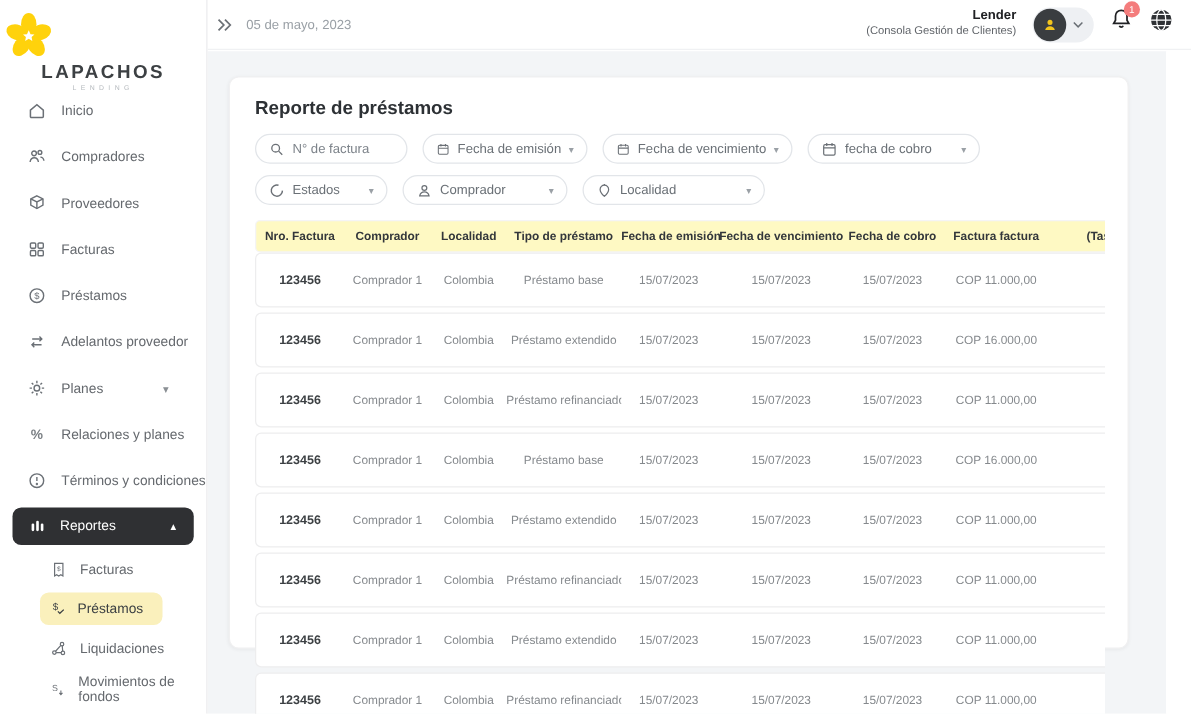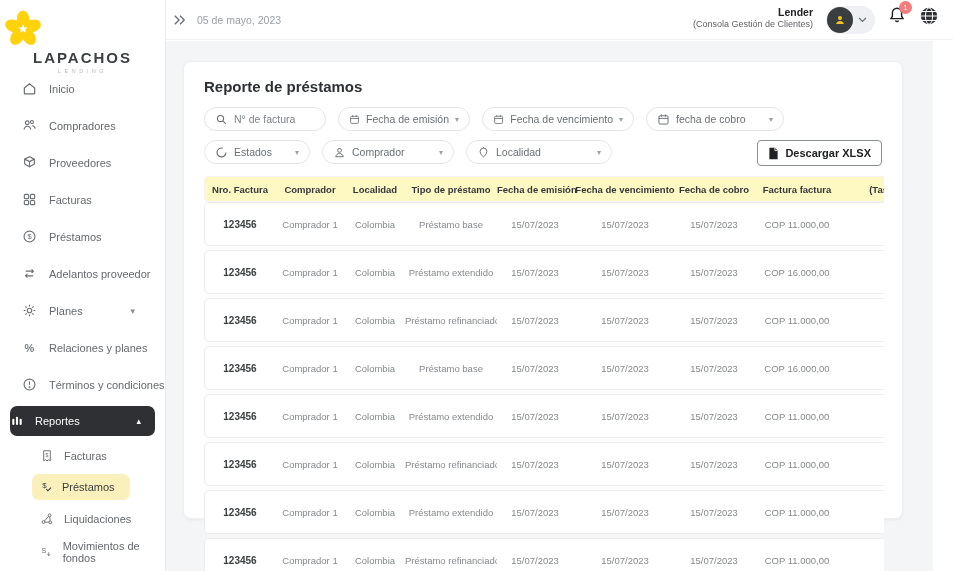--- a/index.html
+++ b/index.html
@@ -12,21 +12,21 @@
     background:#fff; border-right:1px solid #ececee; z-index:3; overflow:hidden; }
   .logo-wrap { text-align:center; padding-top:8px; height:64px; }
   .logo-title { font-size:15px; font-weight:bold; letter-spacing:2px; color:#3c4043; margin-top:1px; }
   .logo-sub { font-size:5.5px; letter-spacing:3.5px; color:#b7bbbf; margin-top:2px; }
   .menu { margin-top:6px; }
   .mitem { display:flex; align-items:center; gap:12px; height:37px; padding-left:22px;
     color:#65696e; font-size:11px; cursor:pointer; }
   .mitem svg { flex:0 0 auto; }
   .chev-right { margin-left:auto; margin-right:30px; color:#8a8f94; font-size:9px; }
   .mitem-active-section { margin:3px 10px 3px 10px; height:30px; background:#2f3033;
-    border-radius:7px; color:#fff; display:flex; align-items:center; gap:11px;
+    border-radius:7px; color:#fff; padding-left:13px; display:flex; align-items:center; gap:11px;
     font-size:11px; cursor:pointer; }
   .mitem-active-section .chev-right { color:#fff; margin-right:14px; }
   .subitem { display:flex; align-items:center; gap:10px; height:33px; padding-left:40px;
     color:#65696e; font-size:11px; cursor:pointer; }
   .subitem-active { margin:2px 0 2px 32px; width:98px; height:26px; background:#faf0bc;
     border-radius:7px; padding-left:8px; display:flex; align-items:center; gap:8px;
     color:#3c4043; font-size:11px; cursor:pointer; }
   .txt-icon { font-size:11px; color:#7a7f84; font-weight:bold; width:15px; text-align:center; }
 
   
@@ -330,27 +330,20 @@
           <span class="ddown">▾</span>
         </div>
         <div class="pill w-localidad">
           <svg width="13" height="13" viewBox="0 0 16 16" fill="none" stroke="#6b7076" stroke-width="1.2">
               <path d="M8 13.6S3.8 9.9 3.8 6.8a4.2 4.2 0 1 1 8.4 0C12.2 9.9 8 13.6 8 13.6z"></path>
               <path d="M8 1.4v1.2"></path>
             </svg>
           <span class="lbl">Localidad</span>
           <span class="ddown">▾</span>
         </div>
-        <button class="btn-download">
-          <svg width="11" height="13" viewBox="0 0 12 14">
-              <path d="M1.5 .8h6l3 3v9.4h-9z" fill="#202124"></path>
-              <path d="M7.5 .8v3h3" fill="none" stroke="#fff" stroke-width=".9"></path>
-            </svg>
-          <span>Descargar XLSX</span>
-        </button>
       </div>
 
       <div class="table-wrap">
         <div class="thead">
             <div class="th c0">Nro. Factura</div>
             <div class="th c1">Comprador</div>
             <div class="th c2">Localidad</div>
             <div class="th c3">Tipo de préstamo</div>
             <div class="th c4">Fecha de emisión</div>
             <div class="th c5">Fecha de vencimiento</div>

